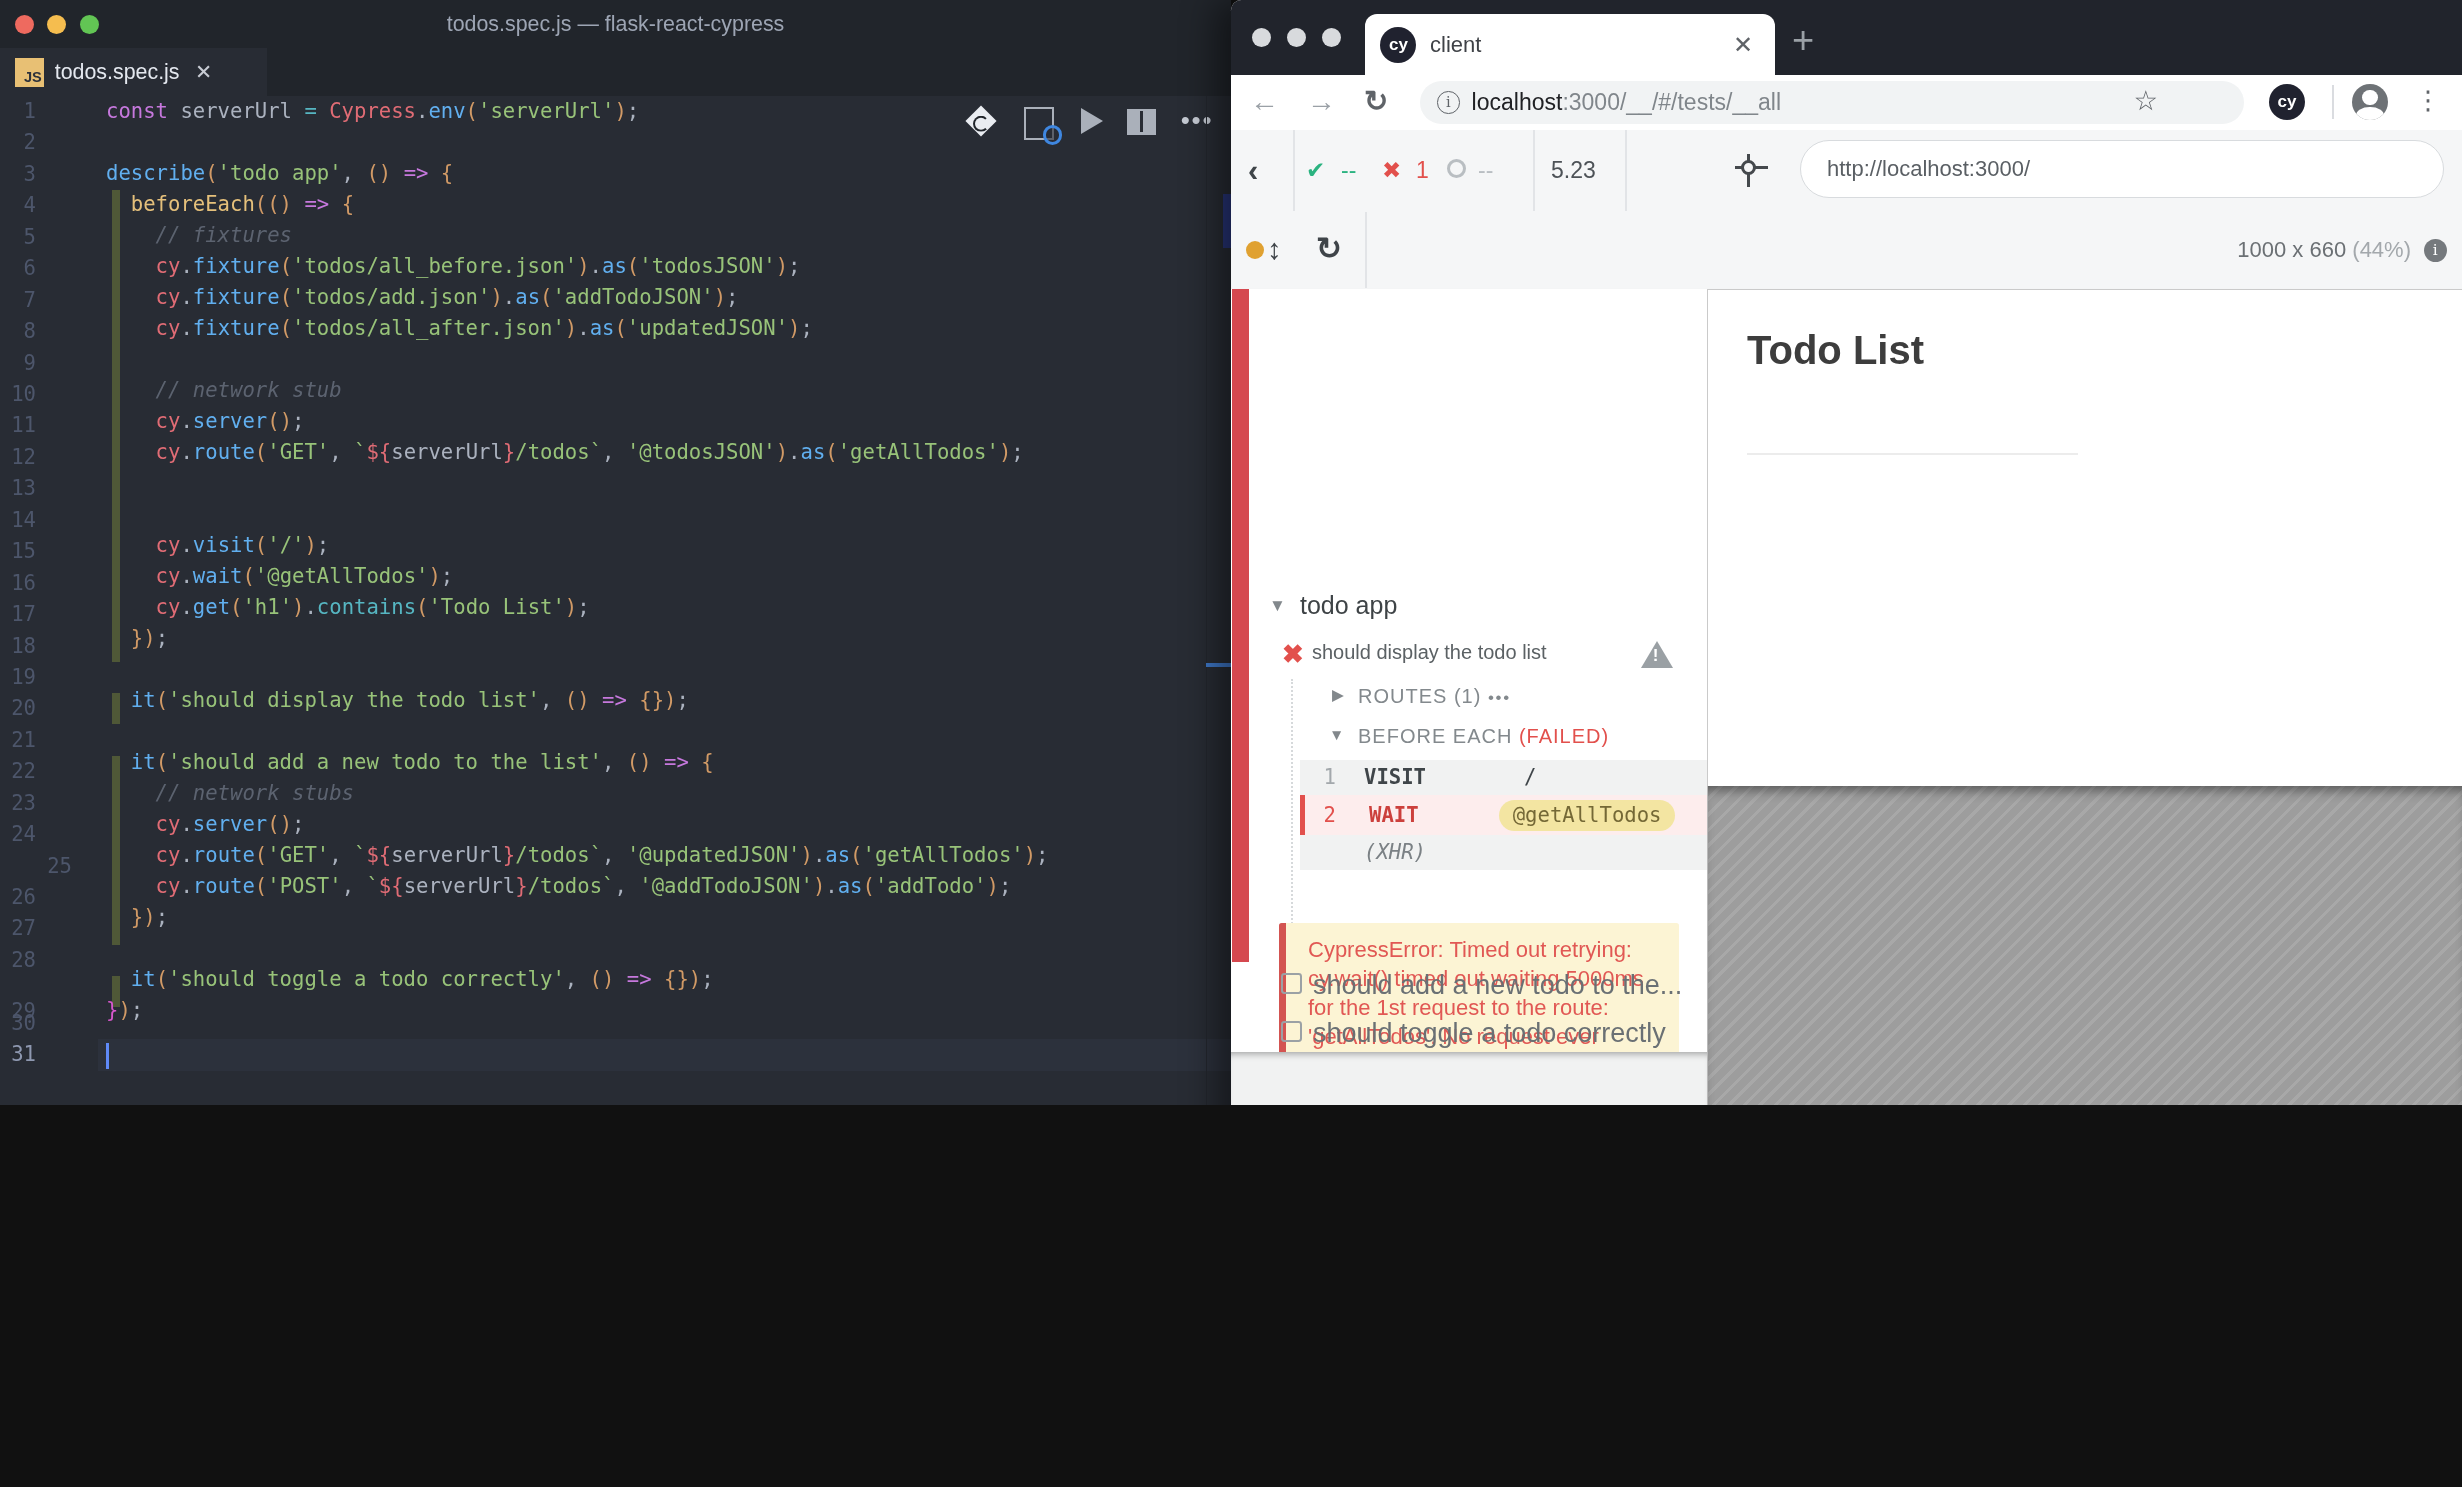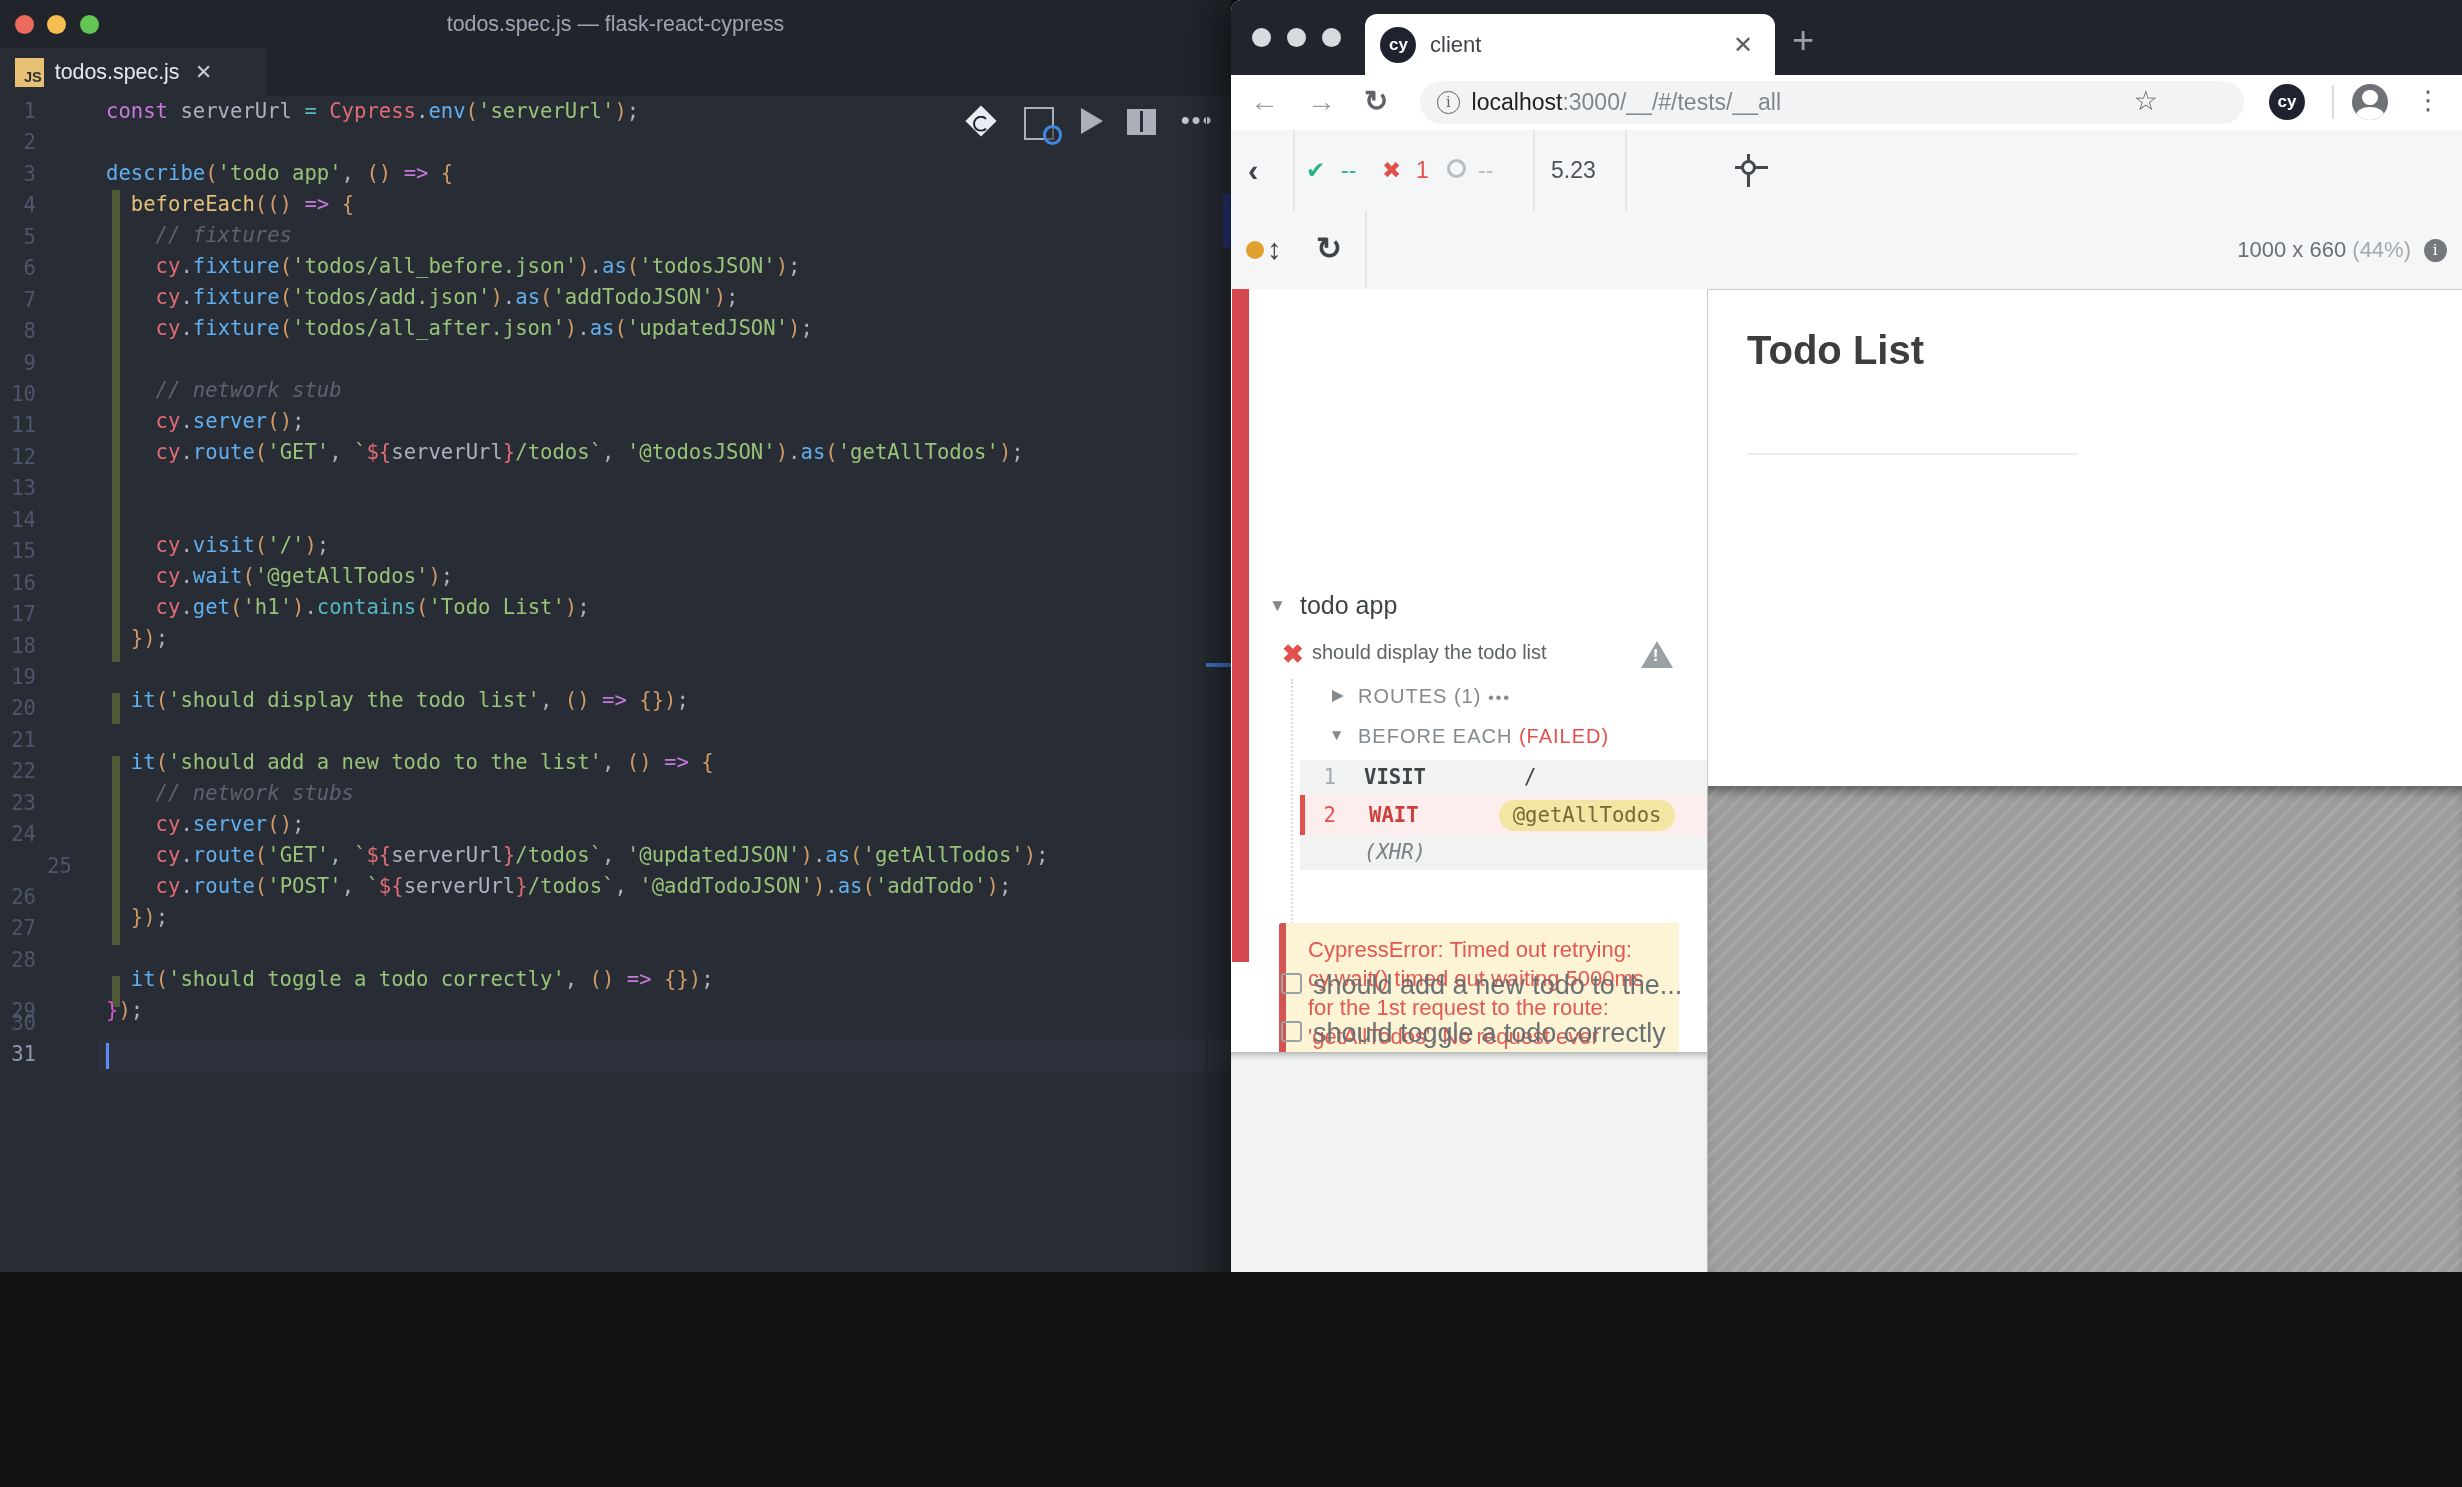--- a/index.html
+++ b/index.html
@@ -1,16 +1,16 @@
 <!DOCTYPE html>
 <html style="--vs-bg: #282c34; --vs-chrome: #21252b; --vs-gitbar: #4f5837; --c-dark: #21242c; --pass: #2bb380; --fail: #e2504c; --redstrip: #d5484f; --badge-bg: #f3e5a2; --badge-tx: #746836; --err-bg: #fcf4d4; --err-tx: #e15854; --err-bd: #d35451; --tok-kw: #c678dd; --tok-fn: #61afef; --tok-fn2: #e5c07b; --tok-sup: #56b6c2; --tok-var: #e06c75; --tok-id: #abb2bf; --tok-str: #98c379; --tok-pun: #abb2bf; --tok-br: #d19a66; --tok-br2: #d858ce; --tok-cm: #5c6370; --tok-op: #56b6c2; --tok-intp: #e06c75;font-size:13.7px"><head>
 <meta charset="utf-8">
 <style>
   html,body{margin:0;padding:0;background:#111;}
-  #stage{position:relative;width:2462px;height:1272px;overflow:hidden;
+  #stage{position:relative;width:2462px;height:1105px;overflow:hidden;
          font-family:"Liberation Sans", sans-serif;}
   
   #vscode{position:absolute;left:0;top:0;width:1231px;height:1487px;background:var(--vs-bg);}
   .vs-titlebar{position:absolute;left:0;top:0;right:0;height:48px;background:var(--vs-chrome);}
   .tl-dot{position:absolute;top:14.6px;width:19px;height:19px;border-radius:50%;}
   .vs-title{position:absolute;left:0;right:0;top:0;height:48px;line-height:48px;text-align:center;
             color:#9da5b4;font-size:21.4px;}
   .vs-tabbar{position:absolute;left:0;top:48px;right:0;height:48px;background:var(--vs-chrome);}
   .vs-tab{position:absolute;left:0;top:0;width:267px;height:48px;background:var(--vs-bg);display:flex;align-items:center;}
   .js-badge{margin-left:15.4px;width:29px;height:29px;background:#e8c074;color:#2d323b;font-weight:bold;
@@ -264,20 +264,21 @@
       <span class="rh-item stat-pend" style="left:247px">--</span>
       <span class="vdiv" style="left:302px"></span>
       <span class="rh-item" style="left:320px;color:#4d5257">5.23</span>
       <span class="vdiv" style="left:394px"></span>
       <span class="crosshair">
         <span class="v"></span>
           <span class="h"></span>
           <span class="mask"></span>
           <span class="ring"></span>
       </span>
+      <div class="app-url">http://localhost:3000/</div>
     </div>
     <div class="r-sub">
       <span class="sub-dot"></span>
       <span class="sub-ud">↕</span>
       <span class="sub-reload">↻</span>
       <span class="sub-sep"></span>
       <span class="viewport">
         <span>1000 x 660</span>&nbsp;<span class="pct">(44%)</span>
       </span>
       <span class="info-f">i</span>

